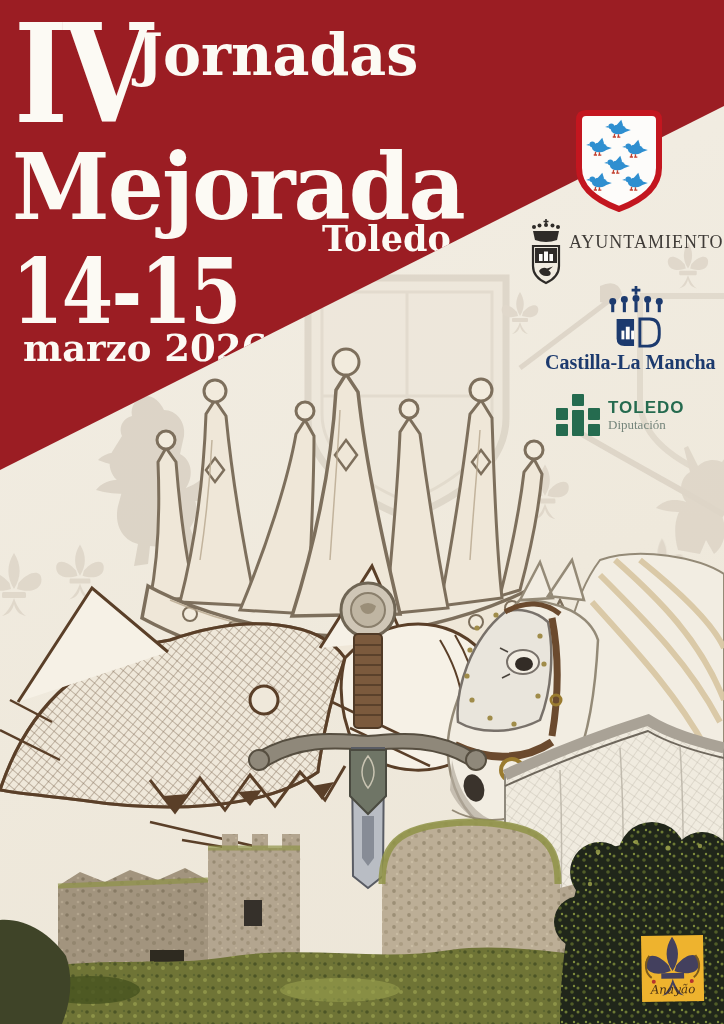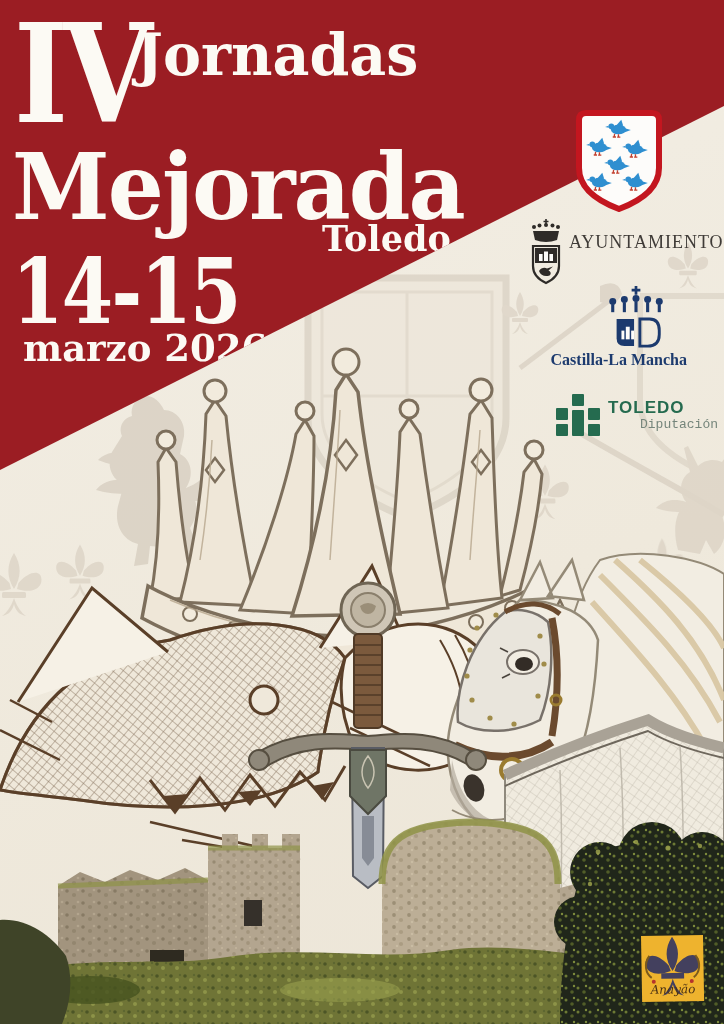--- a/index.html
+++ b/index.html
@@ -16,23 +16,23 @@
   .t-iv{left:14px;top:6px;font-size:136px;letter-spacing:-6px;transform:scaleX(.85);transform-origin:left top;}
   .t-l1{left:136px;top:26px;font-size:57px;}
   .t-l2{left:144px;top:84px;font-size:55px;}
   .t-town{left:12px;top:142px;font-size:91px;letter-spacing:-2px;transform:scaleX(.97);transform-origin:left top;}
   .t-prov{left:322px;top:221px;font-size:35px;}
   .t-dates{left:12px;top:246px;font-size:90px;letter-spacing:-2px;transform:scaleX(.82);transform-origin:left top;}
   .t-month{left:23px;top:330px;font-size:37px;}
   
   .logos{position:absolute;left:0;top:0;width:696px;height:1024px;z-index:4;}
   .ayto-text{position:absolute;left:569px;top:231px;color:#3f3b37;font-family:"Liberation Serif",serif;font-size:18px;letter-spacing:1px;line-height:22px;white-space:nowrap;}
-  .clm-label{position:absolute;left:517px;top:351px;width:170px;text-align:right;color:#1c3a6e;font-family:"Liberation Serif",serif;font-weight:bold;font-size:16px;white-space:nowrap;}
+  .clm-label{position:absolute;left:545px;top:351px;width:170px;text-align:left;color:#1c3a6e;font-family:"Liberation Serif",serif;font-weight:bold;font-size:20px;white-space:nowrap;}
   .tol-name{position:absolute;left:608px;top:398px;color:#256b4f;font-family:"Liberation Sans",sans-serif;font-weight:bold;font-size:17px;letter-spacing:1px;white-space:nowrap;}
-  .tol-sub{position:absolute;left:608px;top:417px;color:#75857b;font-family:Liberation Mono, monospace;font-size:13px;white-space:nowrap;margin-left:32px;}
+  .tol-sub{position:absolute;left:608px;top:417px;color:#75857b;font-family:Liberation Serif, serif;font-size:13px;white-space:nowrap;}
   .layer{position:absolute;left:0;top:0;}
 </style>
 </head>
 <body>
 
 <div class="poster">
 
   <svg class="layer" width="724" height="1024" viewBox="0 0 724 1024">
     <defs>
       <g id="fleur">

